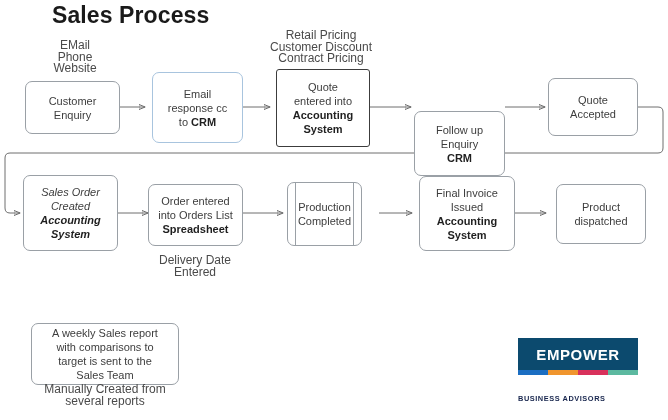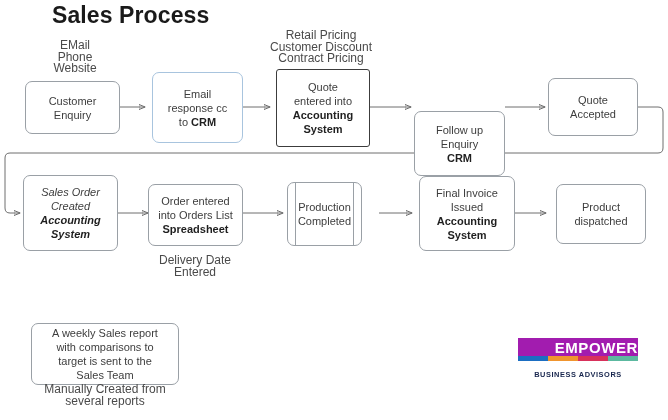--- a/index.html
+++ b/index.html
@@ -56,35 +56,34 @@
     color:#4a4a4a;
   }
 
   
   svg.wires{position:absolute;left:0;top:0;width:668px;height:420px;overflow:visible;}
   svg.wires path,svg.wires line{fill:none;stroke:#6e6e6e;stroke-width:1;}
 
   
   .logo{position:absolute;left:518px;top:338px;width:120px;}
   .logo-block{
-    background:#a21caf;
-    height:18px;
-    display:flex;align-items:center;justify-content:flex-end;
+    background:#0c4a6e;
+    height:32px;
+    display:flex;align-items:center;justify-content:center;
   }
   .logo-word{
     color:#ffffff;font-weight:bold;font-size:15px;
     letter-spacing:.6px;
   }
   .logo-stripe{display:flex;height:5px;width:100%;}
   .logo-stripe span{flex:1 1 25%;display:block;}
   .logo-sub{
-    margin-top:9px;
+    margin-top:19px;
     color:#17254d;font-weight:bold;
     font-size:7.4px;letter-spacing:.55px;
-    text-align:center;
   }
 </style>
 </head>
 <body>
 
 <div id="canvas">
 
   <div class="title">Sales Process</div>
 
   <svg class="wires" viewBox="0 0 668 420">

